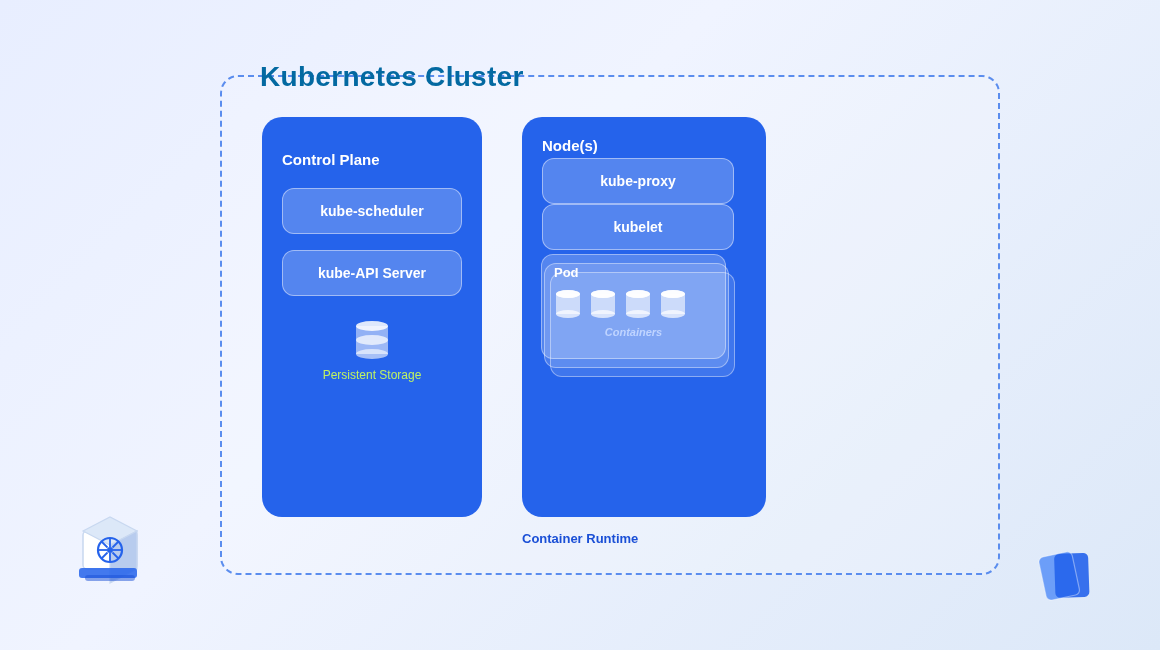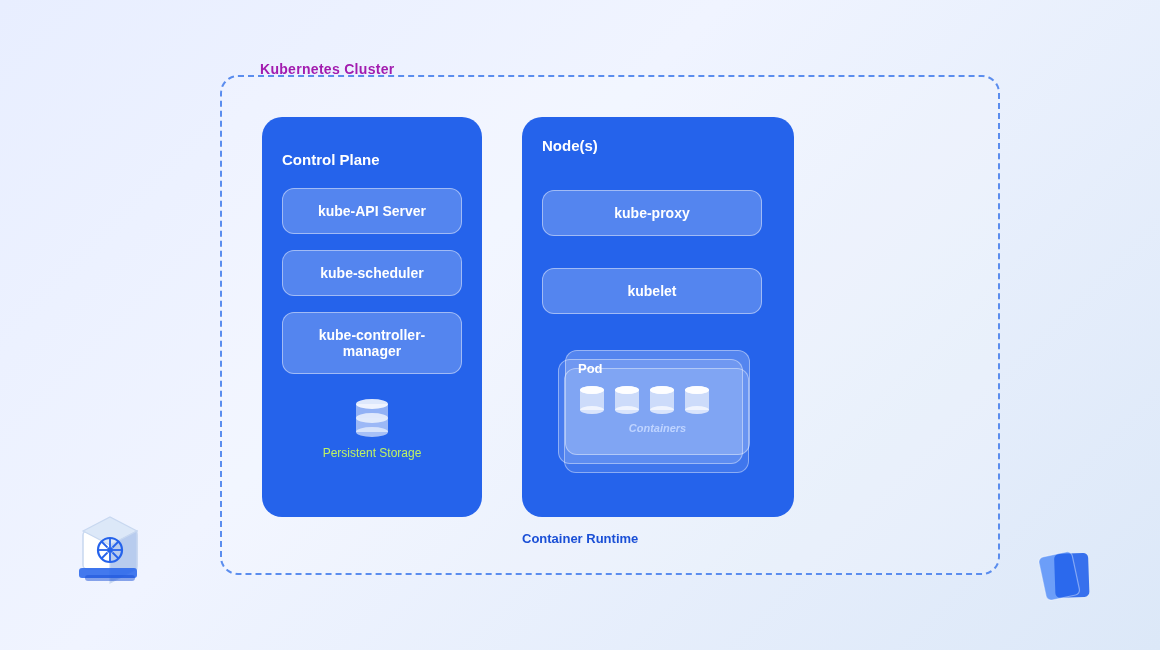--- a/index.html
+++ b/index.html
@@ -31,22 +31,22 @@
       border-radius: 18px;
       background: rgba(255,255,255,0.18);
       margin-left: 60px;
     }
 
     .k8s-cluster-title {
       position: absolute;
       top: -16px;
       left: 30px;
       background: transparent;
-      color: #a21caf;
-      font-size: 14px;
+      color: #0369a1;
+      font-size: 28px;
       font-weight: 700;
       padding: 0 8px;
       letter-spacing: 0.3px;
       text-align: center;
     }
 
     .cluster-inner {
       display: flex;
       flex-direction: row;
       gap: 40px;
@@ -102,27 +102,27 @@
       color: #bef264;
       font-size: 12px;
       font-weight: 400;
       text-align: center;
     }
 
     
     .nodes-panel {
       background: #2563eb;
       border-radius: 20px;
-      width: 272px;
+      width: 244px;
       min-height: 400px;
       padding: 20px 32px 30px 20px;
       display: flex;
       flex-direction: column;
       align-items: center;
-      gap: 32px;
+      gap: 0;
       flex-shrink: 0;
     }
 
     
     .pod-stack {
       position: relative;
       width: 200px;
       height: 130px;
       margin-top: 4px;
     }
@@ -143,21 +143,21 @@
     }
 
     .pod-card-2 {
       top: 9px;
       left: 6px;
       background: rgba(255,255,255,0.16);
     }
 
     .pod-card-main {
       top: 0;
-      left: 13px;
+      left: 3px;
       background: rgba(255,255,255,0.22);
       display: flex;
       flex-direction: column;
       align-items: flex-start;
       padding: 10px 12px;
     }
 
     .pod-label {
       color: #fff;
       font-size: 13px;
@@ -255,27 +255,24 @@
 
   <div class="k8s-cluster">
     <div class="k8s-cluster-title">Kubernetes Cluster</div>
 
     <div class="cluster-inner">
 
       <div class="control-plane">
         <div class="panel-title">Control Plane</div>
 
         <div class="component-box">
-          <span>kube-API Server</span>
-        </div>
-        <div class="component-box">
           <span>kube-scheduler</span>
         </div>
         <div class="component-box">
-          <span>kube-controller-manager</span>
+          <span>kube-API Server</span>
         </div>
 
         <div class="storage-container">
           <svg class="db-svg" viewBox="0 0 52 44" fill="none" xmlns="http://www.w3.org/2000/svg">
 
             <ellipse cx="26" cy="36" rx="16" ry="5" fill="rgba(255,255,255,0.6)"></ellipse>
             <rect x="10" y="22" width="32" height="14" fill="rgba(255,255,255,0.55)"></rect>
 
             <ellipse cx="26" cy="22" rx="16" ry="5" fill="rgba(255,255,255,0.7)"></ellipse>
             <rect x="10" y="8" width="32" height="14" fill="rgba(255,255,255,0.5)"></rect>

